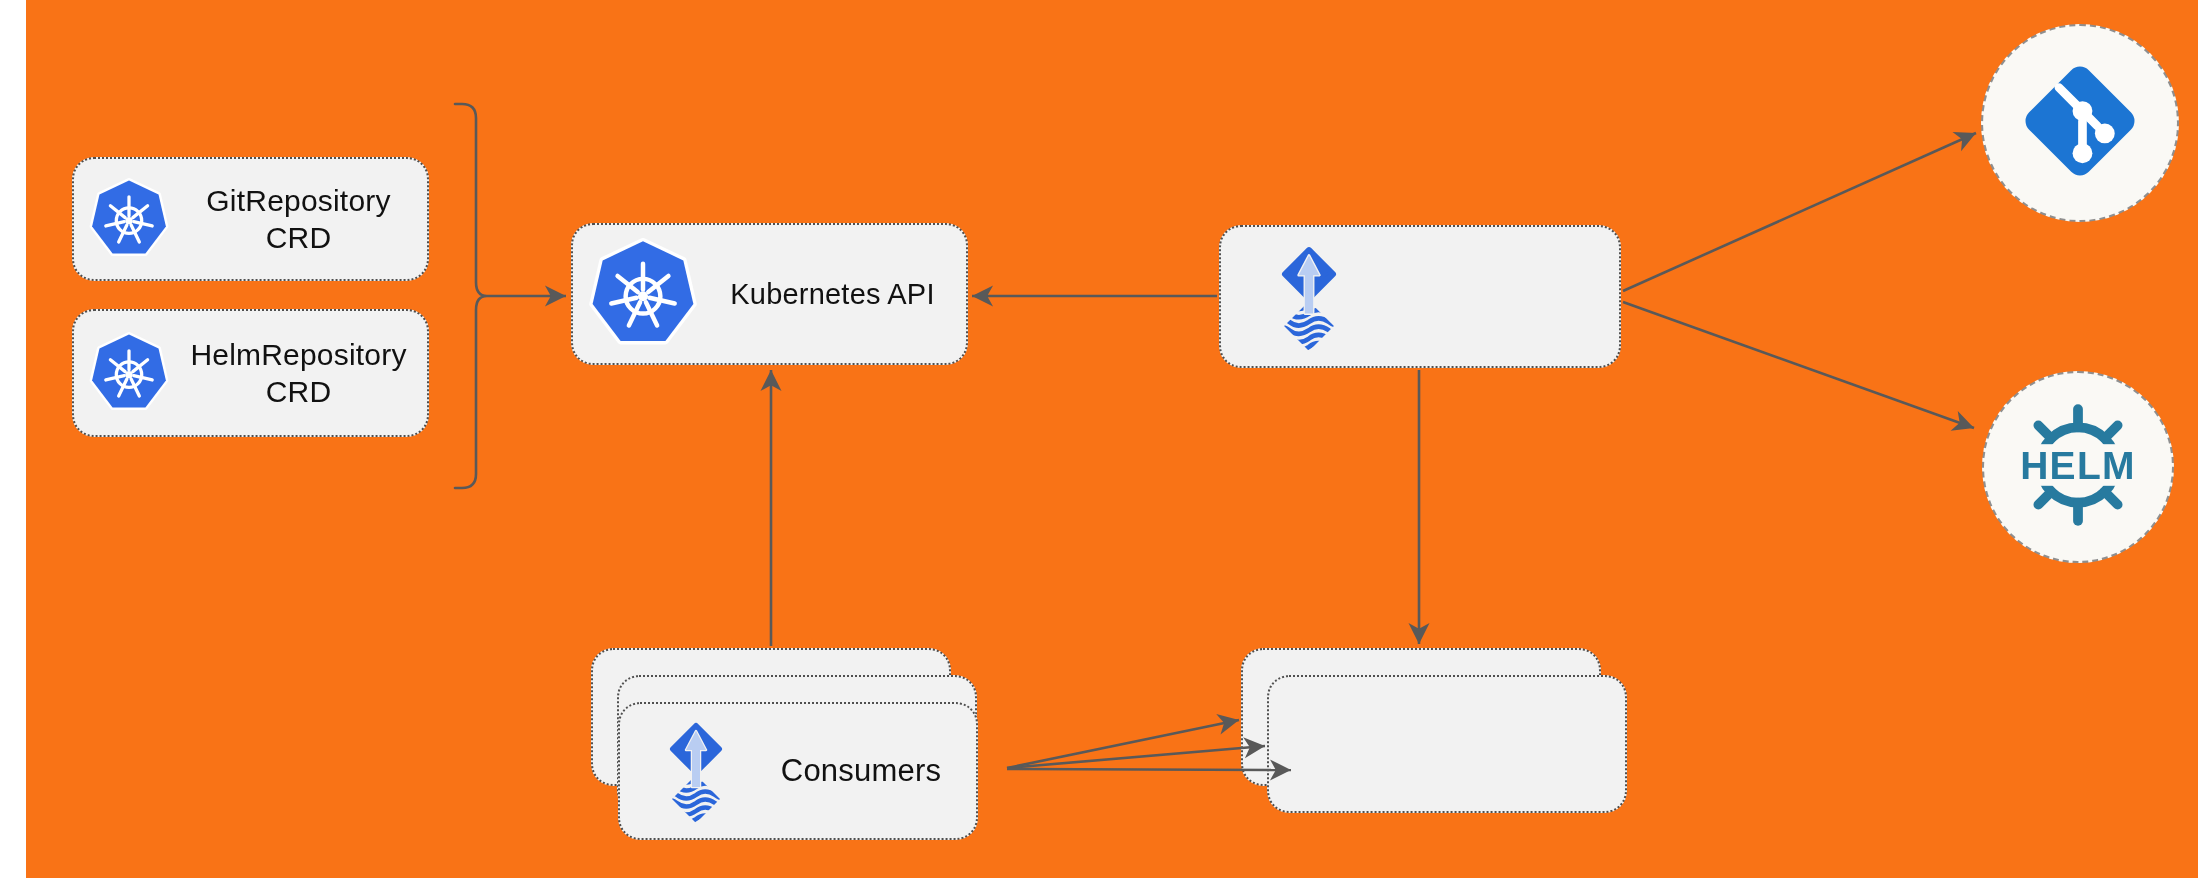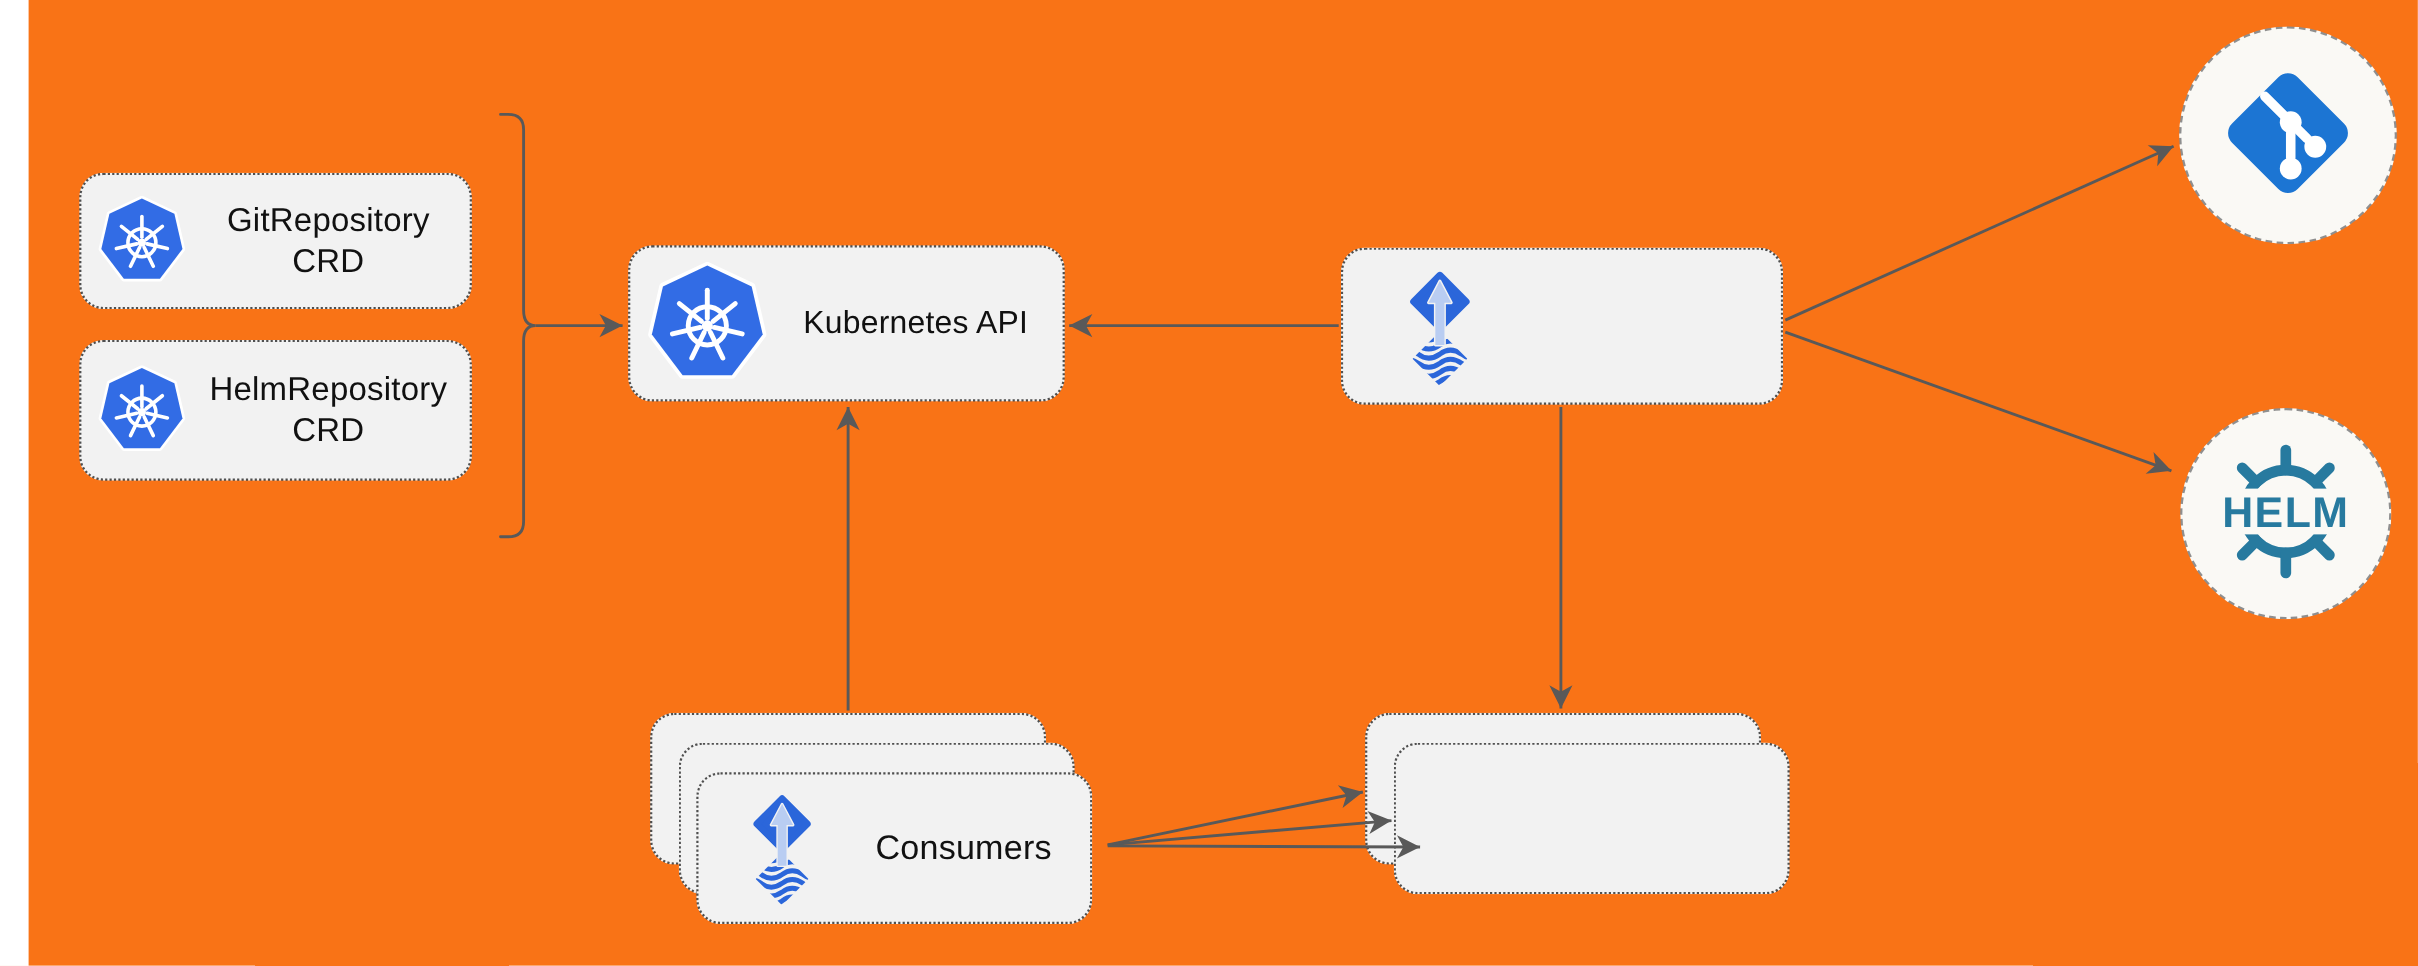--- a/index.html
+++ b/index.html
@@ -141,21 +141,21 @@
           <path class="flux-wave" d="M12,92 q 9,-7 19,0 q 9,7 19,0 q 9,-7 19,0 q 9,7 19,0"></path>
           <path class="flux-wave" d="M12,100 q 9,-7 19,0 q 9,7 19,0 q 9,-7 19,0 q 9,7 19,0"></path>
         </g>
         <path class="flux-arrow" d="M50,12 L60,31 L54,31 L54,68 L46,68 L46,31 L40,31 Z"></path>
       </svg>
     </span>
   </div>
 
   <div class="node ghost" style="left:565px;top:648px;width:360px;height:138px;"></div>
   <div class="node ghost" style="left:591px;top:675px;width:360px;height:138px;"></div>
-  <div class="node" style="left:607px;top:702px;width:360px;height:138px;padding-left:26px;">
+  <div class="node" style="left:592px;top:702px;width:360px;height:138px;padding-left:26px;">
     <span class="icon">
       <svg width="100" height="104" viewBox="0 0 100 104">
         <path class="flux-diamond" d="M50,7 L73,30 L50,53 L27,30 Z"></path>
         <clipPath id="fluxclipB">
             <path d="M50,56 L74,80 L50,104 L26,80 Z"></path>
           </clipPath>
         <g clip-path="url(#fluxclipB)">
           <path class="flux-wave" d="M12,60 q 9,-7 19,0 q 9,7 19,0 q 9,-7 19,0 q 9,7 19,0"></path>
           <path class="flux-wave" d="M12,68 q 9,-7 19,0 q 9,7 19,0 q 9,-7 19,0 q 9,7 19,0"></path>
           <path class="flux-wave" d="M12,76 q 9,-7 19,0 q 9,7 19,0 q 9,-7 19,0 q 9,7 19,0"></path>

